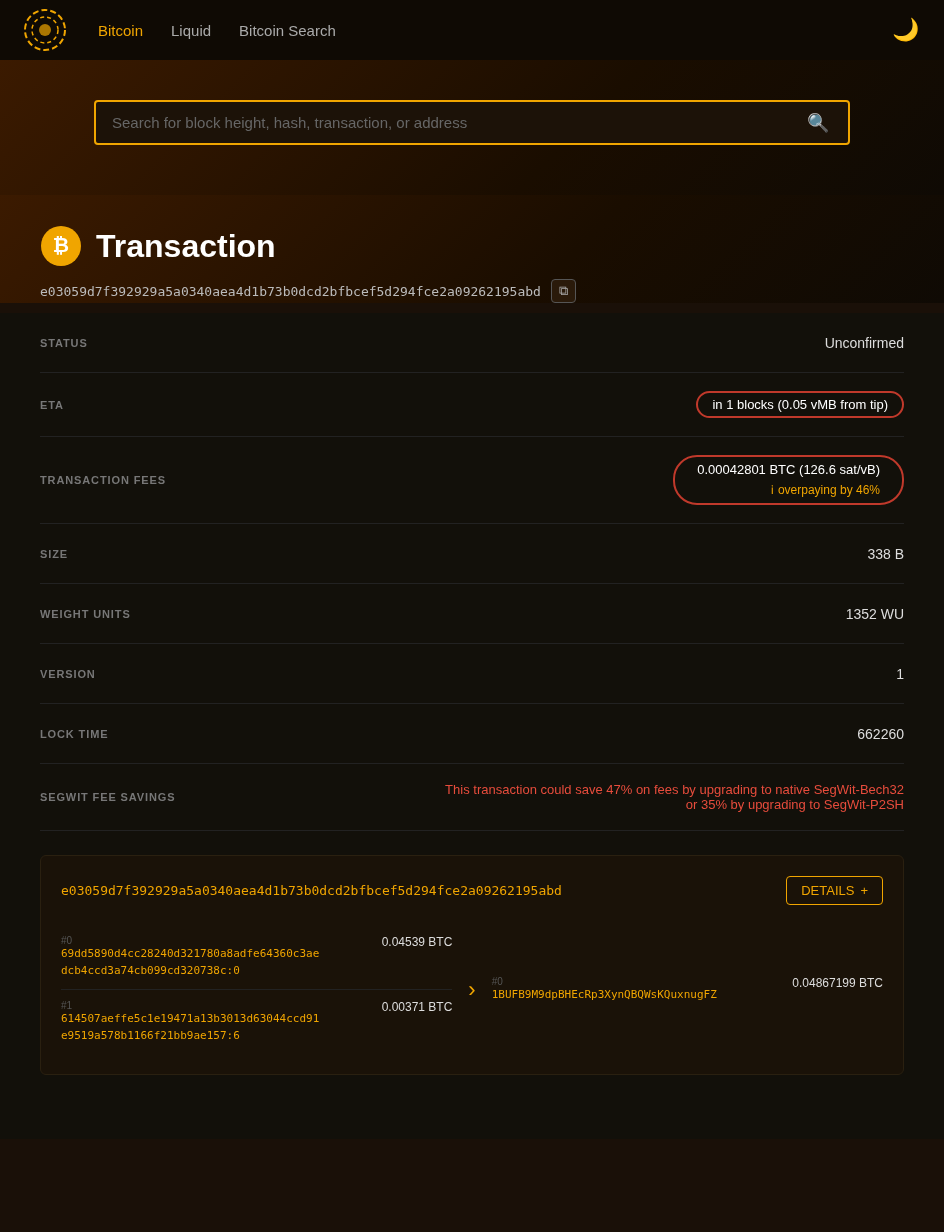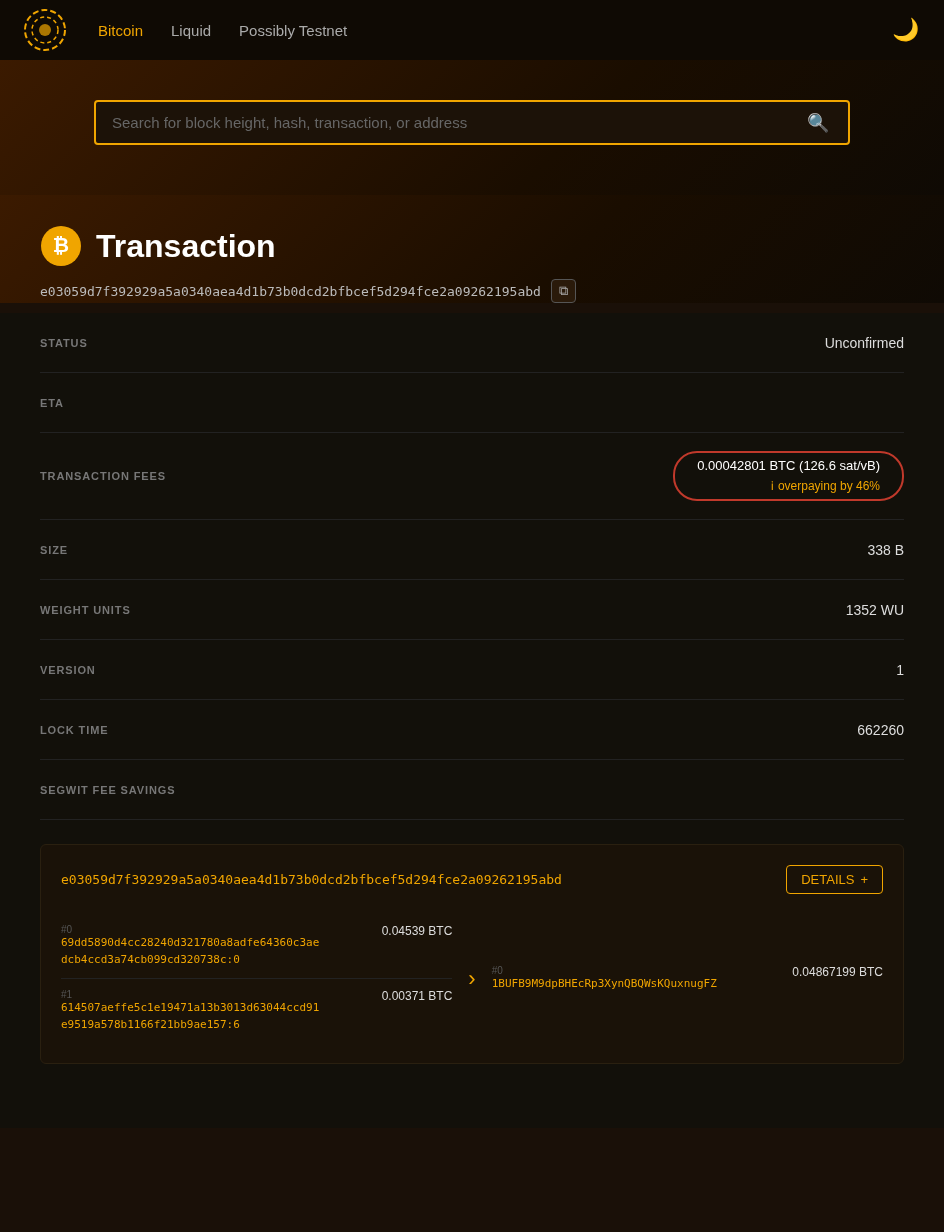--- a/index.html
+++ b/index.html
@@ -285,21 +285,21 @@
 <nav class="navbar">
   <svg class="navbar-logo" viewBox="0 0 42 42" fill="none" xmlns="http://www.w3.org/2000/svg">
     <circle cx="21" cy="21" r="20" stroke="#f0a500" stroke-width="2" fill="none" stroke-dasharray="6 3"></circle>
     <circle cx="21" cy="21" r="13" stroke="#f0a500" stroke-width="1.5" fill="none" stroke-dasharray="4 3"></circle>
     <circle cx="21" cy="21" r="6" fill="#f0a500" opacity="0.7"></circle>
   </svg>
 
   <div class="nav-links">
     <a class="nav-link active">Bitcoin</a>
     <a class="nav-link">Liquid</a>
-    <a class="nav-link">Possibly Testnet</a>
+    <a class="nav-link">Bitcoin Search</a>
   </div>
   <span class="theme-toggle">🌙</span>
 </nav>
 
 <div class="hero">
   <div class="search-bar">
     <input class="search-input" type="text" placeholder="Search for block height, hash, transaction, or address" style="">
     <button class="search-btn">🔍</button>
   </div>
 </div>
@@ -320,20 +320,21 @@
 
 <div class="details-section">
 
   <div class="detail-row">
     <span class="detail-label">STATUS</span>
     <span class="detail-value">Unconfirmed</span>
   </div>
 
   <div class="detail-row">
     <span class="detail-label">ETA</span>
+    <span class="eta-badge">in 1 blocks (0.05 vMB from tip)</span>
   </div>
 
   <div class="detail-row">
     <span class="detail-label">TRANSACTION FEES</span>
     <div class="fee-area">
       <div style="border: 2px solid #c0392b; border-radius: 24px; padding: 5px 22px; display: inline-flex; flex-direction: column; align-items: flex-end; gap: 4px;">
         <span style="color:#fff; font-size:13px;">0.00042801 BTC (126.6 sat/vB)</span>
         <span class="overpaying">
           <span style="color:#f0a500; font-size:12px;">ℹ</span>
           <span style="color:#f0a500; font-size:12px;">overpaying by 46%</span>
@@ -358,20 +359,21 @@
     <span class="detail-value">1</span>
   </div>
 
   <div class="detail-row">
     <span class="detail-label">LOCK TIME</span>
     <span class="detail-value">662260</span>
   </div>
 
   <div class="detail-row">
     <span class="detail-label">SEGWIT FEE SAVINGS</span>
+    <span class="segwit-value">This transaction could save 47% on fees by upgrading to native SegWit-Bech32 or 35% by upgrading to SegWit-P2SH</span>
   </div>
 
 
 </div>
 
 <div class="tx-flow-section">
   <div class="tx-flow-card">
     <div class="tx-flow-header">
       <a class="tx-flow-hash">e03059d7f392929a5a0340aea4d1b73b0dcd2bfbcef5d294fce2a09262195abd</a>
       <button class="details-btn">

